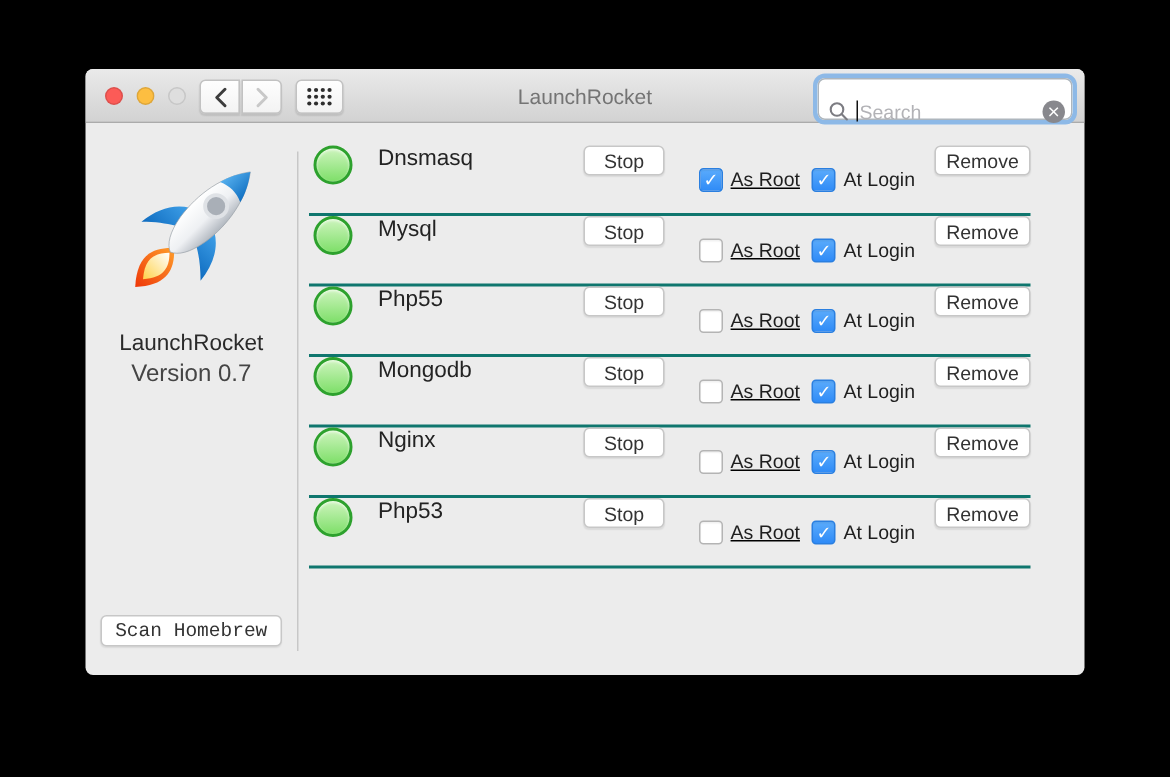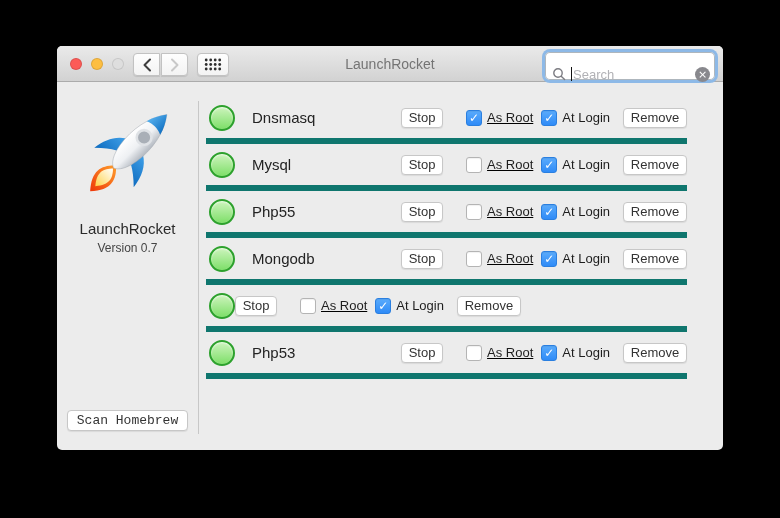--- a/index.html
+++ b/index.html
@@ -63,48 +63,48 @@
     font-family:"DejaVu Sans",sans-serif;
   }
   
   .bodyarea { position:absolute; top:37px; left:0; right:0; bottom:0; display:flex; }
   .sidebar {
     width:141px; display:flex; flex-direction:column; align-items:center;
     padding-bottom:19px;
   }
   .rocket { margin-top:8px; }
   .appname { font-size:15px; color:#2a2a2a; margin-top:4px; }
-  .version { font-size:12px; color:#454545; margin-top:4px; }
+  .version { font-size:16px; color:#454545; margin-top:4px; }
   .sbtn {
     height:21px; border:1px solid #c7c7c7; border-radius:4px; background:#fff;
     font-size:13px; color:#333; font-family:Liberation Mono, monospace;
     box-shadow:0 1px 1px rgba(0,0,0,.08);
   }
   .sbtn.scan { width:121px; margin-top:auto; }
   .sbtn.add  { width:114px; margin-top:16px; }
   .vdivider { width:1px; background:#c7c7c7; margin:18px 0 16px 0; }
   .main { flex:1; padding:14px 36px 0 7px; }
   
   .row {
-    height:47px; display:flex; align-items:center;
-    border-bottom:6px solid #0f766e;
+    height:47px; display:flex; 
+    border-bottom:2px solid #0f766e;
   }
   .dot {
     width:26px; height:26px; border-radius:50%; margin-left:3px; flex:0 0 auto;
     background:linear-gradient(#cdf4bd,#7edf69);
     border:2px solid #2da12d;
     box-shadow:inset 0 1px 2px rgba(255,255,255,.7);
   }
   .sname { flex:1; margin-left:17px; font-size:15px; color:#232323; }
   .btn {
     height:20px; border:1px solid #c7c7c7; border-radius:4px; background:#fff;
     font-size:13px; color:#333; font-family:inherit;
     box-shadow:0 1px 1px rgba(0,0,0,.08);
   }
-  .btn.stop { width:42px; }
+  .btn.stop { width:54px; }
   .btn.remove { width:64px; margin-left:13px; }
   .cbgroup { display:flex; align-items:center; }
   .cbgroup.asroot { margin-left:23px;text-decoration:underline; }
   .cbgroup.atlogin { margin-left:8px; }
   .cb {
     width:16px; height:16px; border-radius:3px; background:#fff;
     border:1px solid #b4b4b4; position:relative; flex:0 0 auto;
     box-shadow:inset 0 1px 1px rgba(0,0,0,.06);
   }
   .cb.checked {
@@ -268,20 +268,21 @@
     </label>
     <label class="cbgroup atlogin">
       <span class="cb checked"></span>
       <span class="cblabel">At Login</span>
     </label>
     <button class="btn remove">Remove</button>
   </div>
 
   <div class="row">
     <span class="dot"></span>
+    <span class="sname">Nginx</span>
     <button class="btn stop">Stop</button>
     <label class="cbgroup asroot">
       <span class="cb"></span>
       <span class="cblabel">As Root</span>
     </label>
     <label class="cbgroup atlogin">
       <span class="cb checked"></span>
       <span class="cblabel">At Login</span>
     </label>
     <button class="btn remove">Remove</button>

